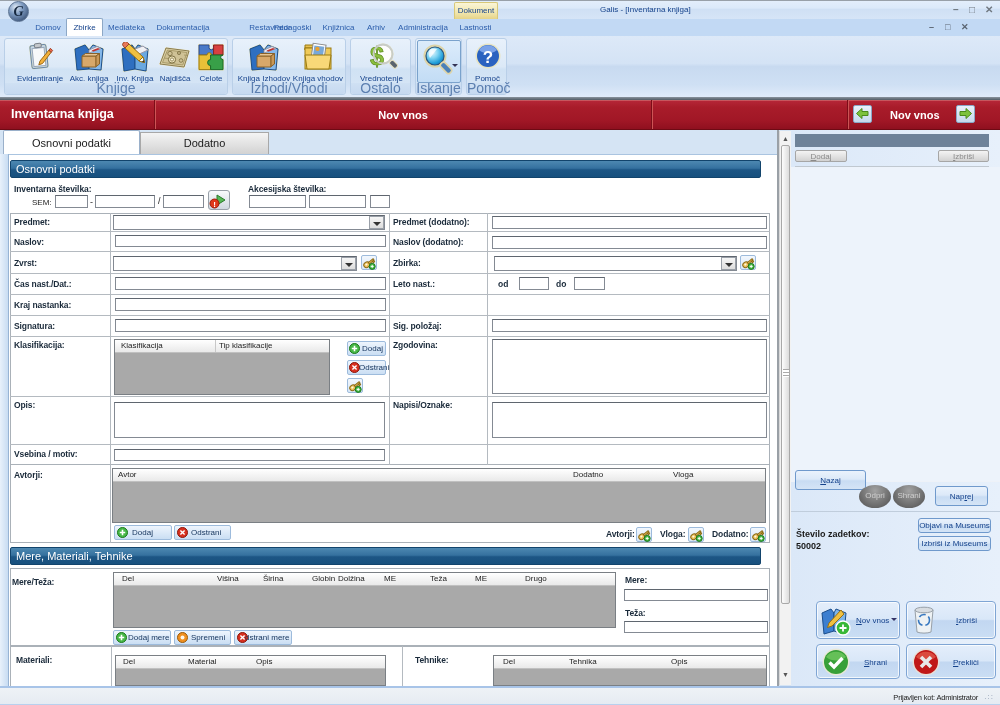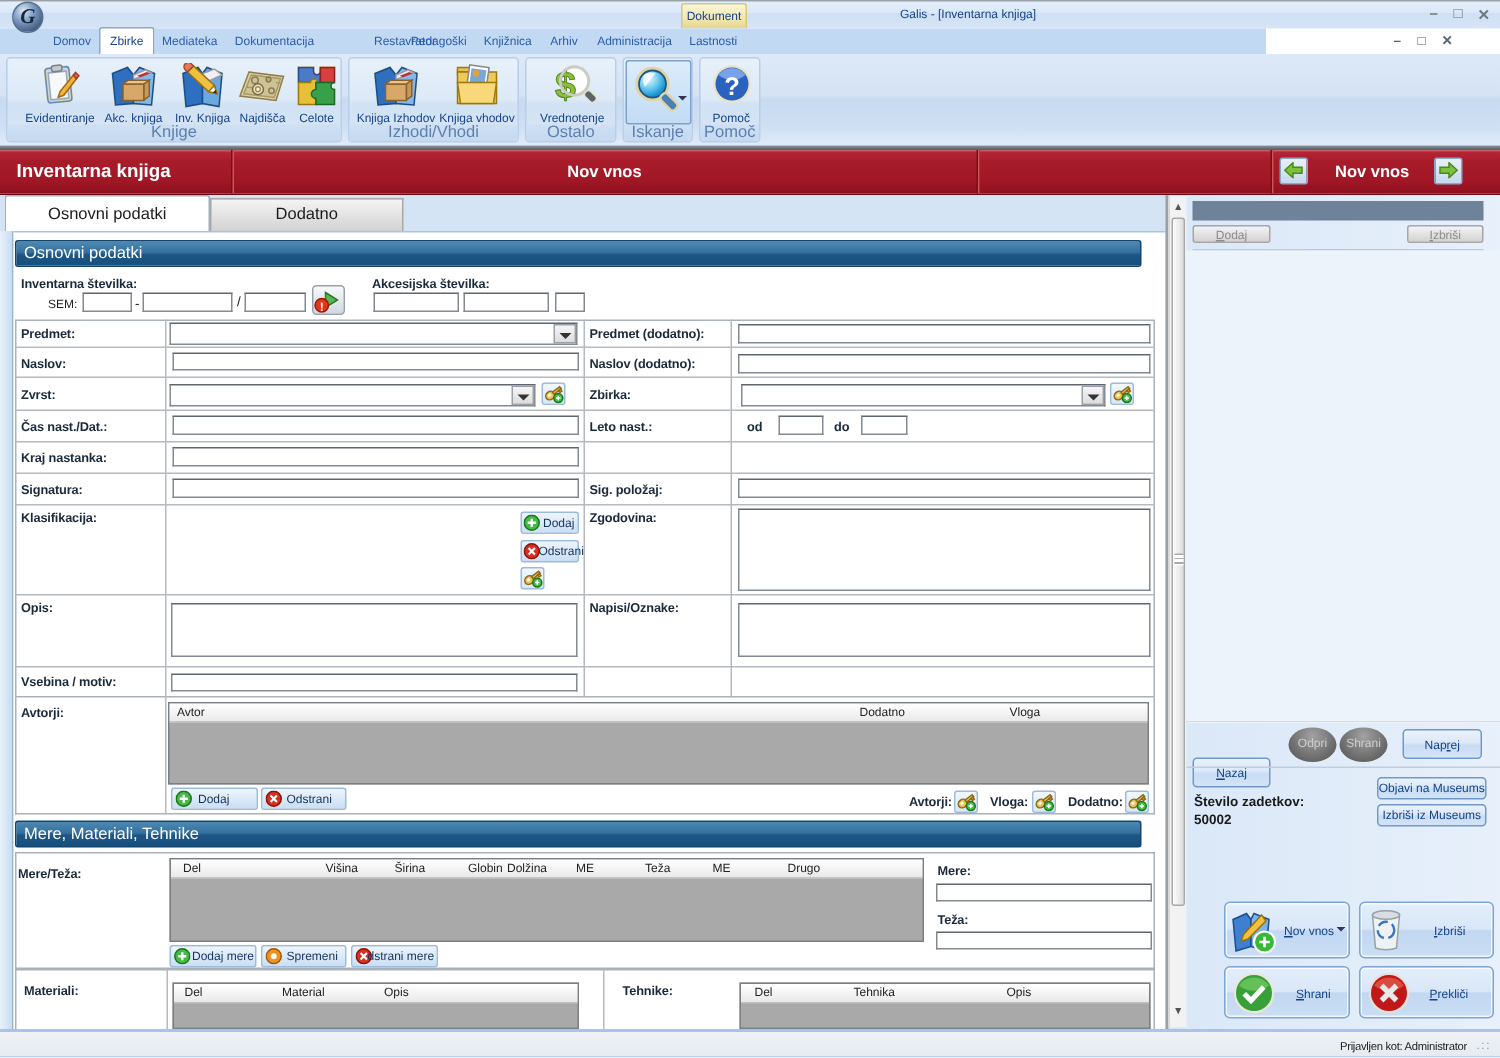--- a/index.html
+++ b/index.html
@@ -17,32 +17,32 @@
   text-align:center; line-height:19px;}
 #title-text { left:600px; top:5px; width:242px; font-size:8px; color:#15428b; }
 .winbtn { color:#707880; font-size:10px; font-weight:bold; top:4px; }
 
 #dokument { left:454px; top:2px; width:44px; height:17px;
   background:linear-gradient(#faf5d7 0%, #f1e6ad 60%, #e6d489 100%);
   border:1px solid #d8c878; border-bottom:none; border-radius:2px 2px 0 0;
   font-size:8px; color:#15428b; text-align:center; line-height:16px; }
 
 
-#tabrow { left:0; top:19px; width:844px; height:17px; background:#c2d9f4; }
+#tabrow { left:0; top:19px; width:1000px; height:17px; background:#c2d9f4; }
 .rtab { position:absolute; top:0; height:17px; font-size:8px; color:#2a5caa; text-align:center; line-height:17px; }
 .rtab.active { background:#fff; border:1px solid #8da8c6; border-bottom:none; border-radius:2px 2px 0 0; color:#15428b; top:-1px; height:18px; line-height:18px;}
 .mdibtn { position:absolute; color:#5a6470; font-size:9px; font-weight:bold; top:3px; }
 
 
 #ribbon { left:0; top:36px; width:1000px; height:61px;
   background:linear-gradient(#dde9f8 0%, #d4e3f5 45%, #c8daf0 50%, #cfe0f4 80%, #e0ebfa 100%); }
 .rgroup { position:absolute; top:2px; height:57px;
   background:linear-gradient(#e8f1fb 0%, #dcE9f7 50%, #d0e2f4 55%, #d8e6f6 100%);
   border:1px solid #b9cfe8; border-radius:3px; }
-.rgroup .glabel { position:absolute; left:0; right:0; bottom:0px; height:11px; font-size:11px;
+.rgroup .glabel { position:absolute; left:0; right:0; bottom:0px; height:11px; font-size:14px;
   color:#5c7fb0; text-align:center; line-height:11px;
   background:linear-gradient(#cfe0f3, #c6d9f0); border-radius:0 0 3px 3px;}
 .ribtn { position:absolute; top:3px; text-align:center; font-size:8px; color:#15428b; }
 .ribtn .ic { display:block; margin:0 auto; }
 .ribtn .cap { display:block; margin-top:1px; white-space:nowrap; }
 #darkstrip { left:0; top:97px; width:1000px; height:3px; background:linear-gradient(#8a949e,#525c66); }
 
 
 #redbar { left:0; top:100px; width:1000px; height:30px;
   background:linear-gradient(#d07173 0%, #b42536 5%, #a81c2a 25%, #a11726 70%, #8f101f 100%);
@@ -381,20 +381,27 @@
 
   <div class="flabel" style="left:14px; top:300px;">Kraj nastanka:</div>
   <div class="inp" style="left:115px; top:298px; width:271px; height:13px;"></div>
 
   <div class="flabel" style="left:14px; top:321px;">Signatura:</div>
   <div class="inp" style="left:115px; top:319px; width:271px; height:13px;"></div>
   <div class="flabel" style="left:393px; top:321px;">Sig. položaj:</div>
   <div class="inp" style="left:492px; top:319px; width:275px; height:13px;"></div>
 
   <div class="flabel" style="left:14px; top:340px;">Klasifikacija:</div>
+  <div class="glist" style="left:114px; top:339px; width:216px; height:56px;">
+    <div class="hdr">
+        <span style="position:absolute;left:6px;top:1px;">Klasifikacija</span>
+        <span style="position:absolute;left:104px;top:1px;">Tip klasifikacije</span>
+        <span style="position:absolute;left:100px;top:0;bottom:0;width:1px;background:#c8c8c8;"></span>
+      </div>
+  </div>
   <div class="sbtn" style="left:347px; top:341px; width:39px;">
       <svg width="11" height="11" viewBox="0 0 11 11" style="position:absolute;left:1px;top:1px;">
         <circle cx="5.5" cy="5.5" r="5" fill="#48b848" stroke="#187818"></circle>
         <path d="M5.5 2.8 v5.4 M2.8 5.5 h5.4" stroke="#fff" stroke-width="1.6"></path>
       </svg>
       <span style="position:absolute;left:14px;top:2px;">Dodaj</span>
     </div>
   <div class="sbtn" style="left:347px; top:360px; width:39px;">
       <svg width="11" height="11" viewBox="0 0 11 11" style="position:absolute;left:1px;top:1px;">
         <circle cx="5.5" cy="5.5" r="5" fill="#d83020" stroke="#8a1408"></circle>
@@ -554,21 +561,21 @@
 </div>
 
 <div class="abs" id="rightpanel">
   <div class="slatebar"></div>
   <div class="graybtn" style="left:4px; top:20px; width:52px;"><u>D</u>odaj</div>
   <div class="graybtn" style="left:147px; top:20px; width:51px;"><u>I</u>zbriši</div>
   <div style="position:absolute; left:4px; top:36px; width:194px; height:1px; background:#c0c8d0;"></div>
   <div style="position:absolute; left:0px; top:37px; width:209px; height:314px; background:#edf3fb;"></div>
   <div style="position:absolute; left:0px; top:351px; width:209px; height:1px; background:#9a9a9a; border-bottom:1px solid #eef2f8;"></div>
 
-  <div class="bluebtn" style="left:4px; top:375px; width:52px; height:20px; line-height:19px;"><u>N</u>azaj</div>
+  <div class="bluebtn" style="left:4px; top:340px; width:71px; height:20px; line-height:19px;"><u>N</u>azaj</div>
   <div class="ovalbtn" style="left:68px; top:355px; line-height:22px;">Odpri</div>
   <div class="ovalbtn" style="left:102px; top:355px; line-height:22px;">Shrani</div>
   <div class="bluebtn" style="left:144px; top:356px; width:53px; height:20px; line-height:19px;">Nap<u>r</u>ej</div>
   <div style="position:absolute; left:0px; top:381px; width:209px; height:1px; background:#c0cddc;"></div>
 
   <div style="position:absolute; left:5px; top:398px; font-size:9px; font-weight:bold; color:#1a1a1a; line-height:12px;">Število zadetkov:<br>50002</div>
   <div class="bluebtn" style="left:127px; top:388px; width:73px; height:15px; line-height:14px; font-size:8px;">Objavi na Museums</div>
   <div class="bluebtn" style="left:127px; top:406px; width:73px; height:15px; line-height:14px; font-size:8px;">Izbriši iz Museums</div>
 
 

